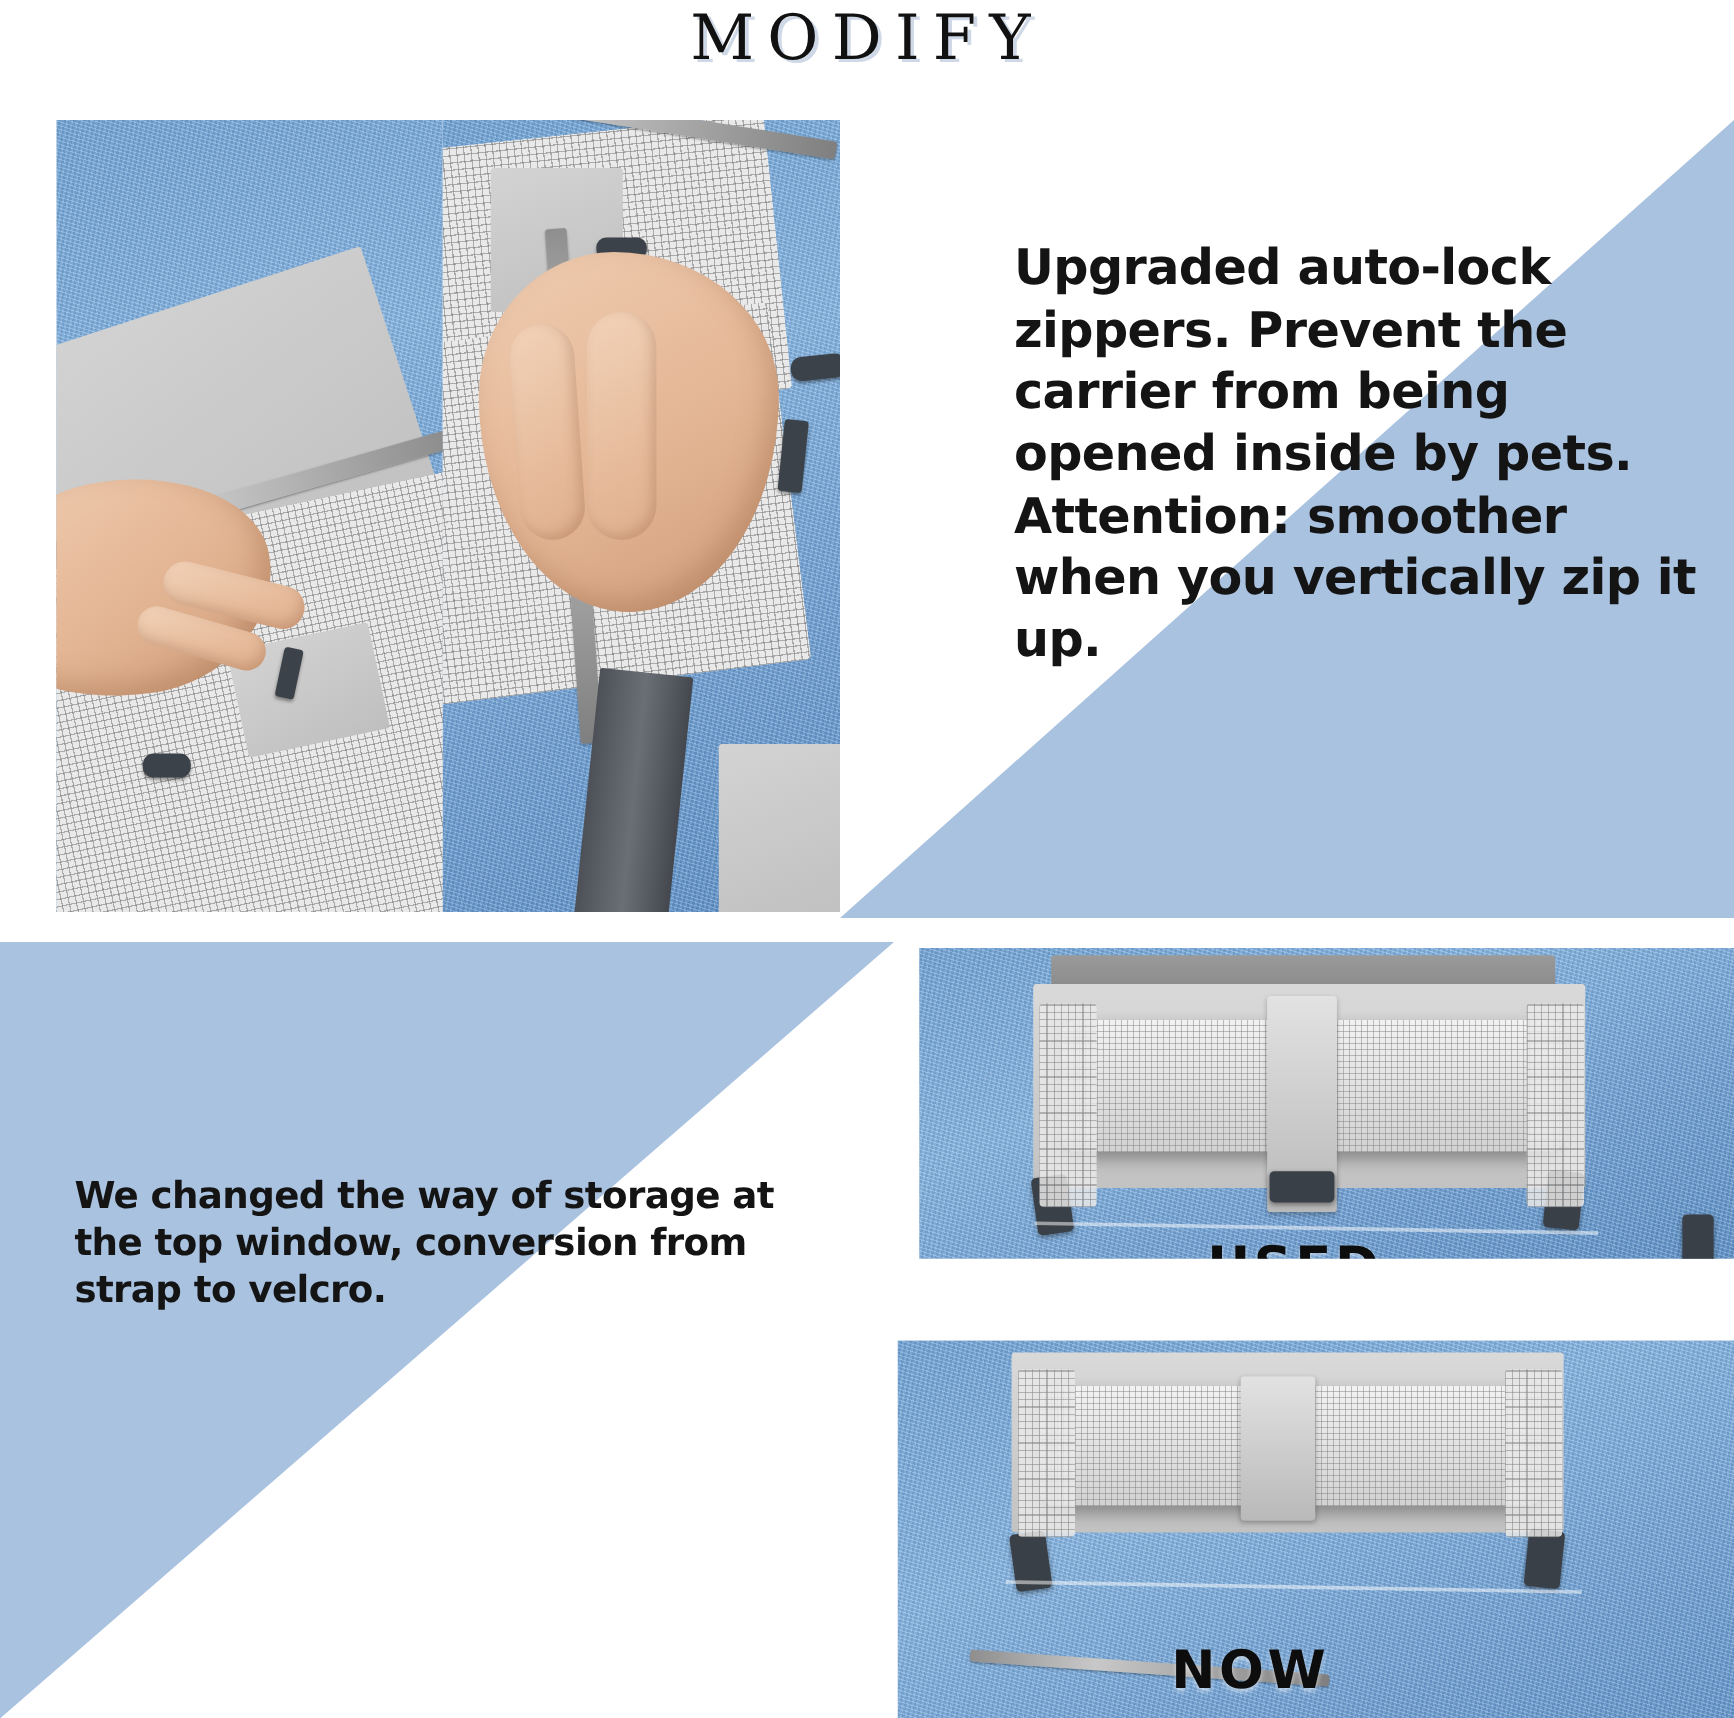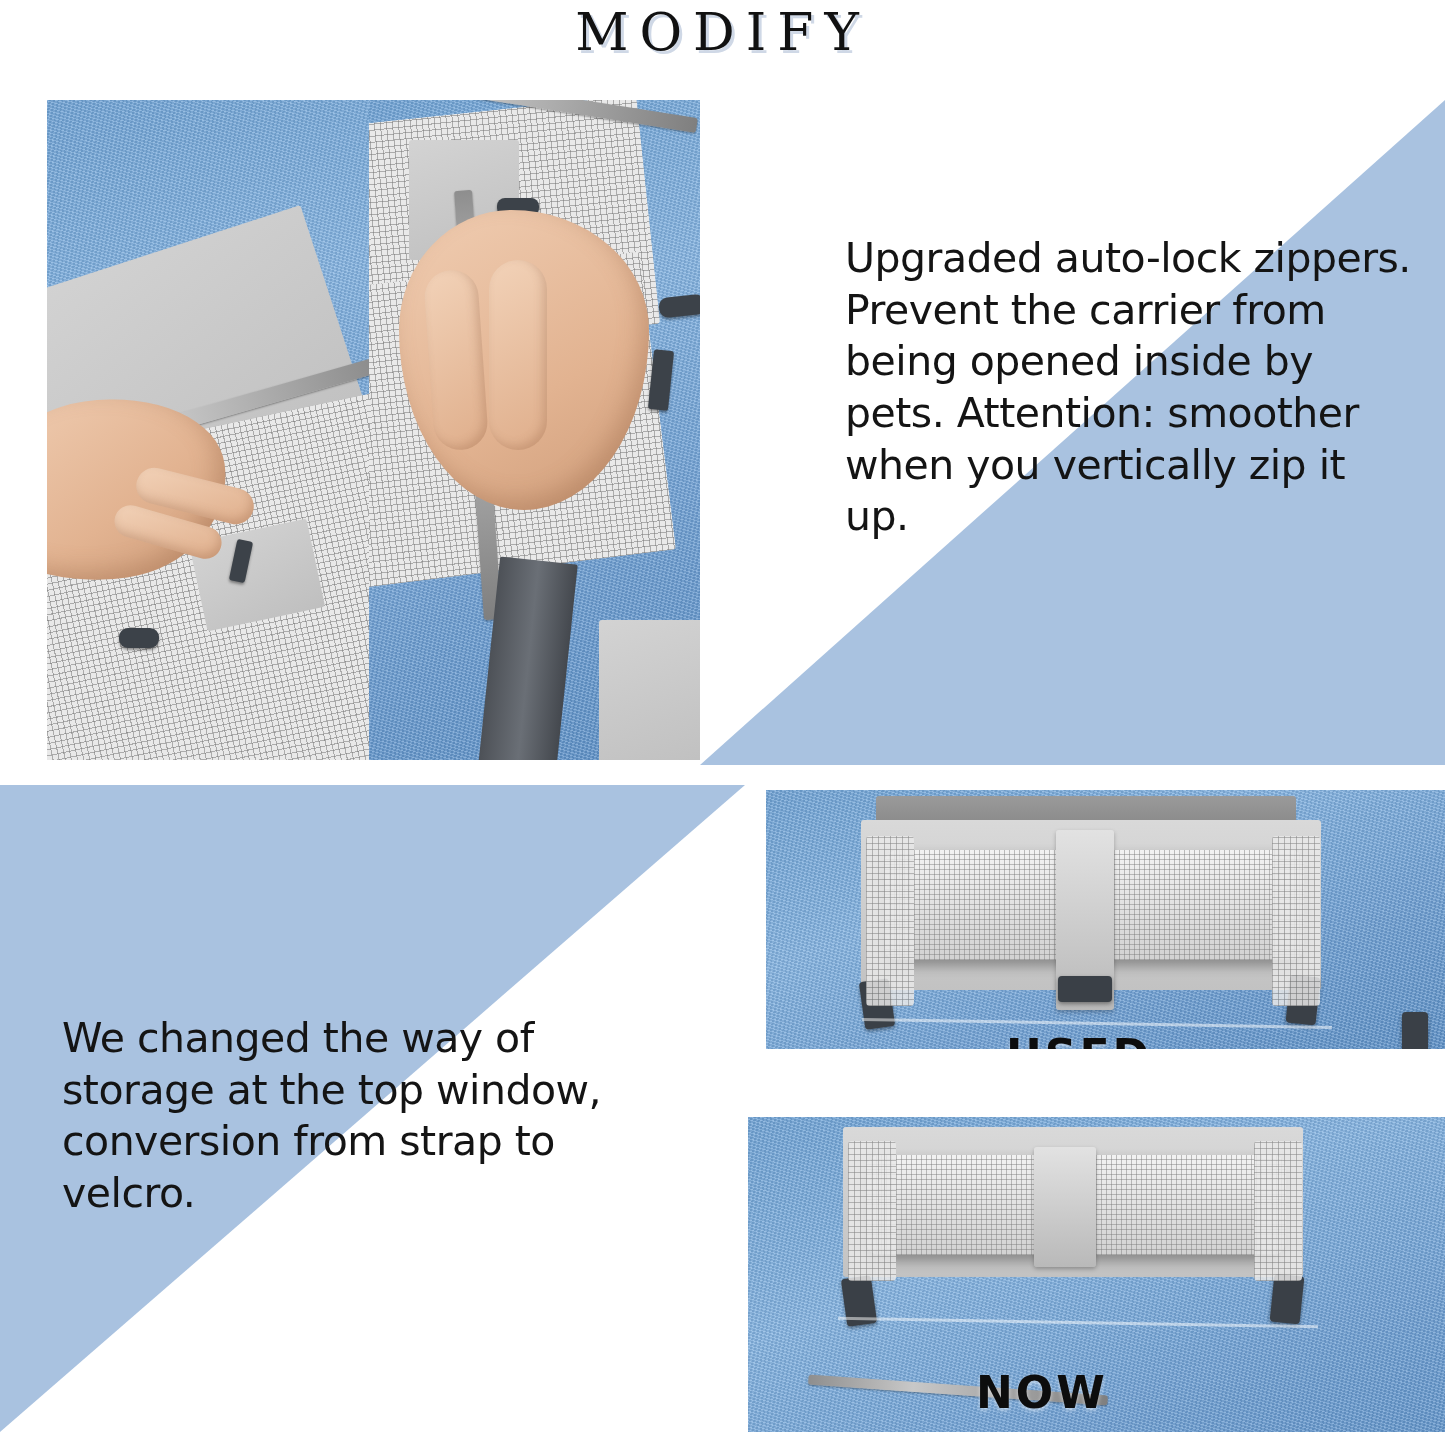--- a/index.html
+++ b/index.html
@@ -158,33 +158,32 @@
     color:#0d0d0d;
     text-shadow: 0 2px 4px rgba(255,255,255,.55);
   }
   .label-used { left: 240px; top: 240px; }
   .label-now  { left: 228px; top: 250px; }
 
   
   .copy {
     position: absolute;
     font-family: "DejaVu Sans", sans-serif;
-    font-weight: 400;
+    font-weight: 700;
     color: #141414;
     line-height: 1.26;
     letter-spacing: -0.5px;
-    margin-top: 35px;
   }
   .copy-zippers {
     top: 198px; left: 845px; width: 570px;
     font-size: 41px;
   }
   .copy-storage {
     top: 978px; left: 62px; width: 600px;
-    font-size: 41px;
+    font-size: 31px;
   }
 </style>
 </head>
 <body>
 
 <div id="page">
 
   <div class="title">MODIFY</div>
 
   <div class="diag-top-right"></div>

